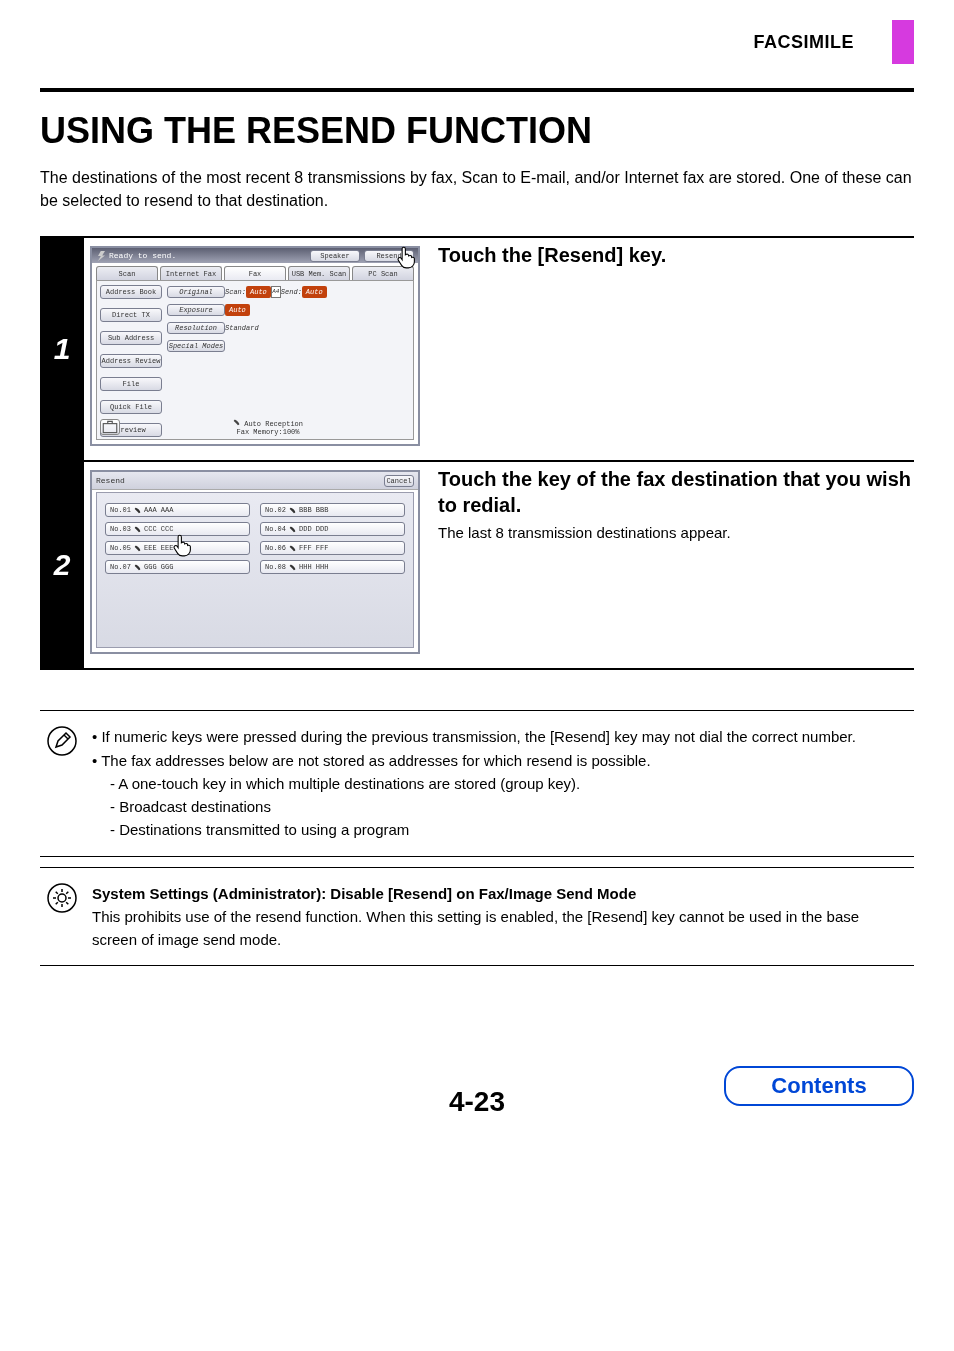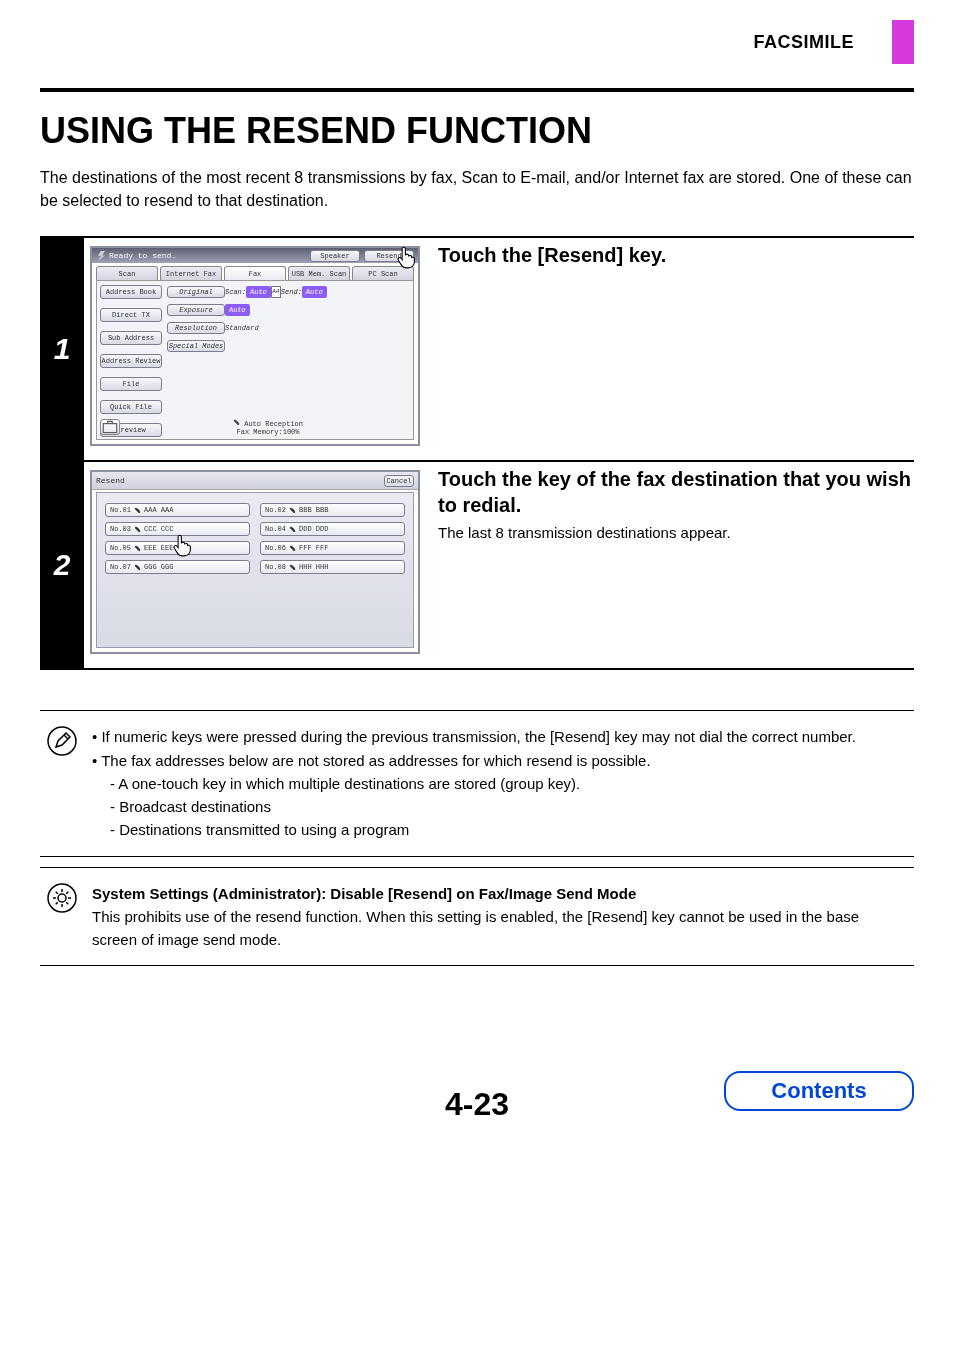--- a/index.html
+++ b/index.html
@@ -42,21 +42,21 @@
   .s1 .tabsrow .tabb { flex: 1; height: 14px; line-height: 14px; text-align: center; border: 1px solid #888; border-bottom: none; font-size: 7px; background: linear-gradient(#ecedf3,#d2d4e0); border-radius: 3px 3px 0 0; }
   .s1 .tabsrow .tabb.active { background: linear-gradient(#fff,#e9eaf2); }
   .s1 .panel { position: absolute; top: 32px; left: 4px; right: 4px; bottom: 4px; border: 1px solid #999; background: #f3f4f8; }
   .s1 .leftcol { position: absolute; left: 3px; top: 4px; width: 62px; display: flex; flex-direction: column; gap: 9px; }
   .s1 .leftcol .pill { width: 100%; height: 14px; }
   .s1 .rightarea { position: absolute; left: 70px; right: 4px; top: 4px; bottom: 4px; }
   .s1 .row { display: flex; align-items: center; gap: 0; margin-bottom: 4px; height: 14px; font-style: italic; }
   .s1 .row .pill { width: 58px; }
   .s1 .row .lbl { font-size: 7px; }
   .s1 .row .val { font-size: 7px; }
-  .s1 .row .chip { height: 12px; line-height: 12px; padding: 0 4px; background: #8b5cf6; color: #fff; border-radius: 2px; font-size: 7px; }
+  .s1 .row .chip { height: 12px; line-height: 12px; padding: 0 4px; background: #c2410c; color: #fff; border-radius: 2px; font-size: 7px; }
   .s1 .row .sheet { width: 10px; height: 12px; border: 1px solid #777; background: #fff; font-size: 6px; line-height: 10px; text-align: center; }
   .s1 .footer { position: absolute; left: 3px; right: 3px; bottom: 3px; display: flex; align-items: center; gap: 6px; }
   .s1 .footer .sq { width: 20px; height: 16px; border: 1px solid #888; background: linear-gradient(#fff,#e6e7ef); border-radius: 3px; display:flex; align-items:center; justify-content:center; }
   .s1 .footer .ftext { font-size: 7px; line-height: 1.2; text-align: center; flex: 1; }
 
   .hand-cursor { position: absolute; width: 26px; height: 26px; }
   .hand-cursor svg { width: 100%; height: 100%; }
   .s1 .hand-cursor { top: -4px; right: -2px; }
 
   
@@ -73,21 +73,21 @@
   .note-box.admin { margin-top: 10px; }
   .note-icon { width: 32px; height: 32px; flex-shrink: 0; margin-left: 6px; }
   .note-text { flex: 1; font-size: 15px; line-height: 1.55; }
   .note-text ul { list-style: none; }
   .note-text ul.bul > li::before { content: "• "; }
   .note-text ul.dash { margin-left: 18px; }
   .note-text ul.dash > li::before { content: "- "; }
   .note-text .bold { font-weight: bold; }
 
   
-  .page-num { text-align: center; font-size: 32px; font-weight: bold; margin-top: 120px; }
+  .page-num { text-align: center; font-size: 28px; font-weight: bold; margin-top: 120px; }
   .contents-btn { position: absolute; right: 40px; bottom: 52px; width: 190px; height: 40px; border: 2px solid #0047d6; border-radius: 16px; color: #0047d6; font-size: 22px; font-weight: bold; display: flex; align-items: center; justify-content: center; background: #fff; }
 
   
   .phone-icon { display:inline-block; width:7px; height:7px; }
   .phone-icon svg { width:100%; height:100%; }
 </style>
 </head>
 <body>
 
 <div class="page">

